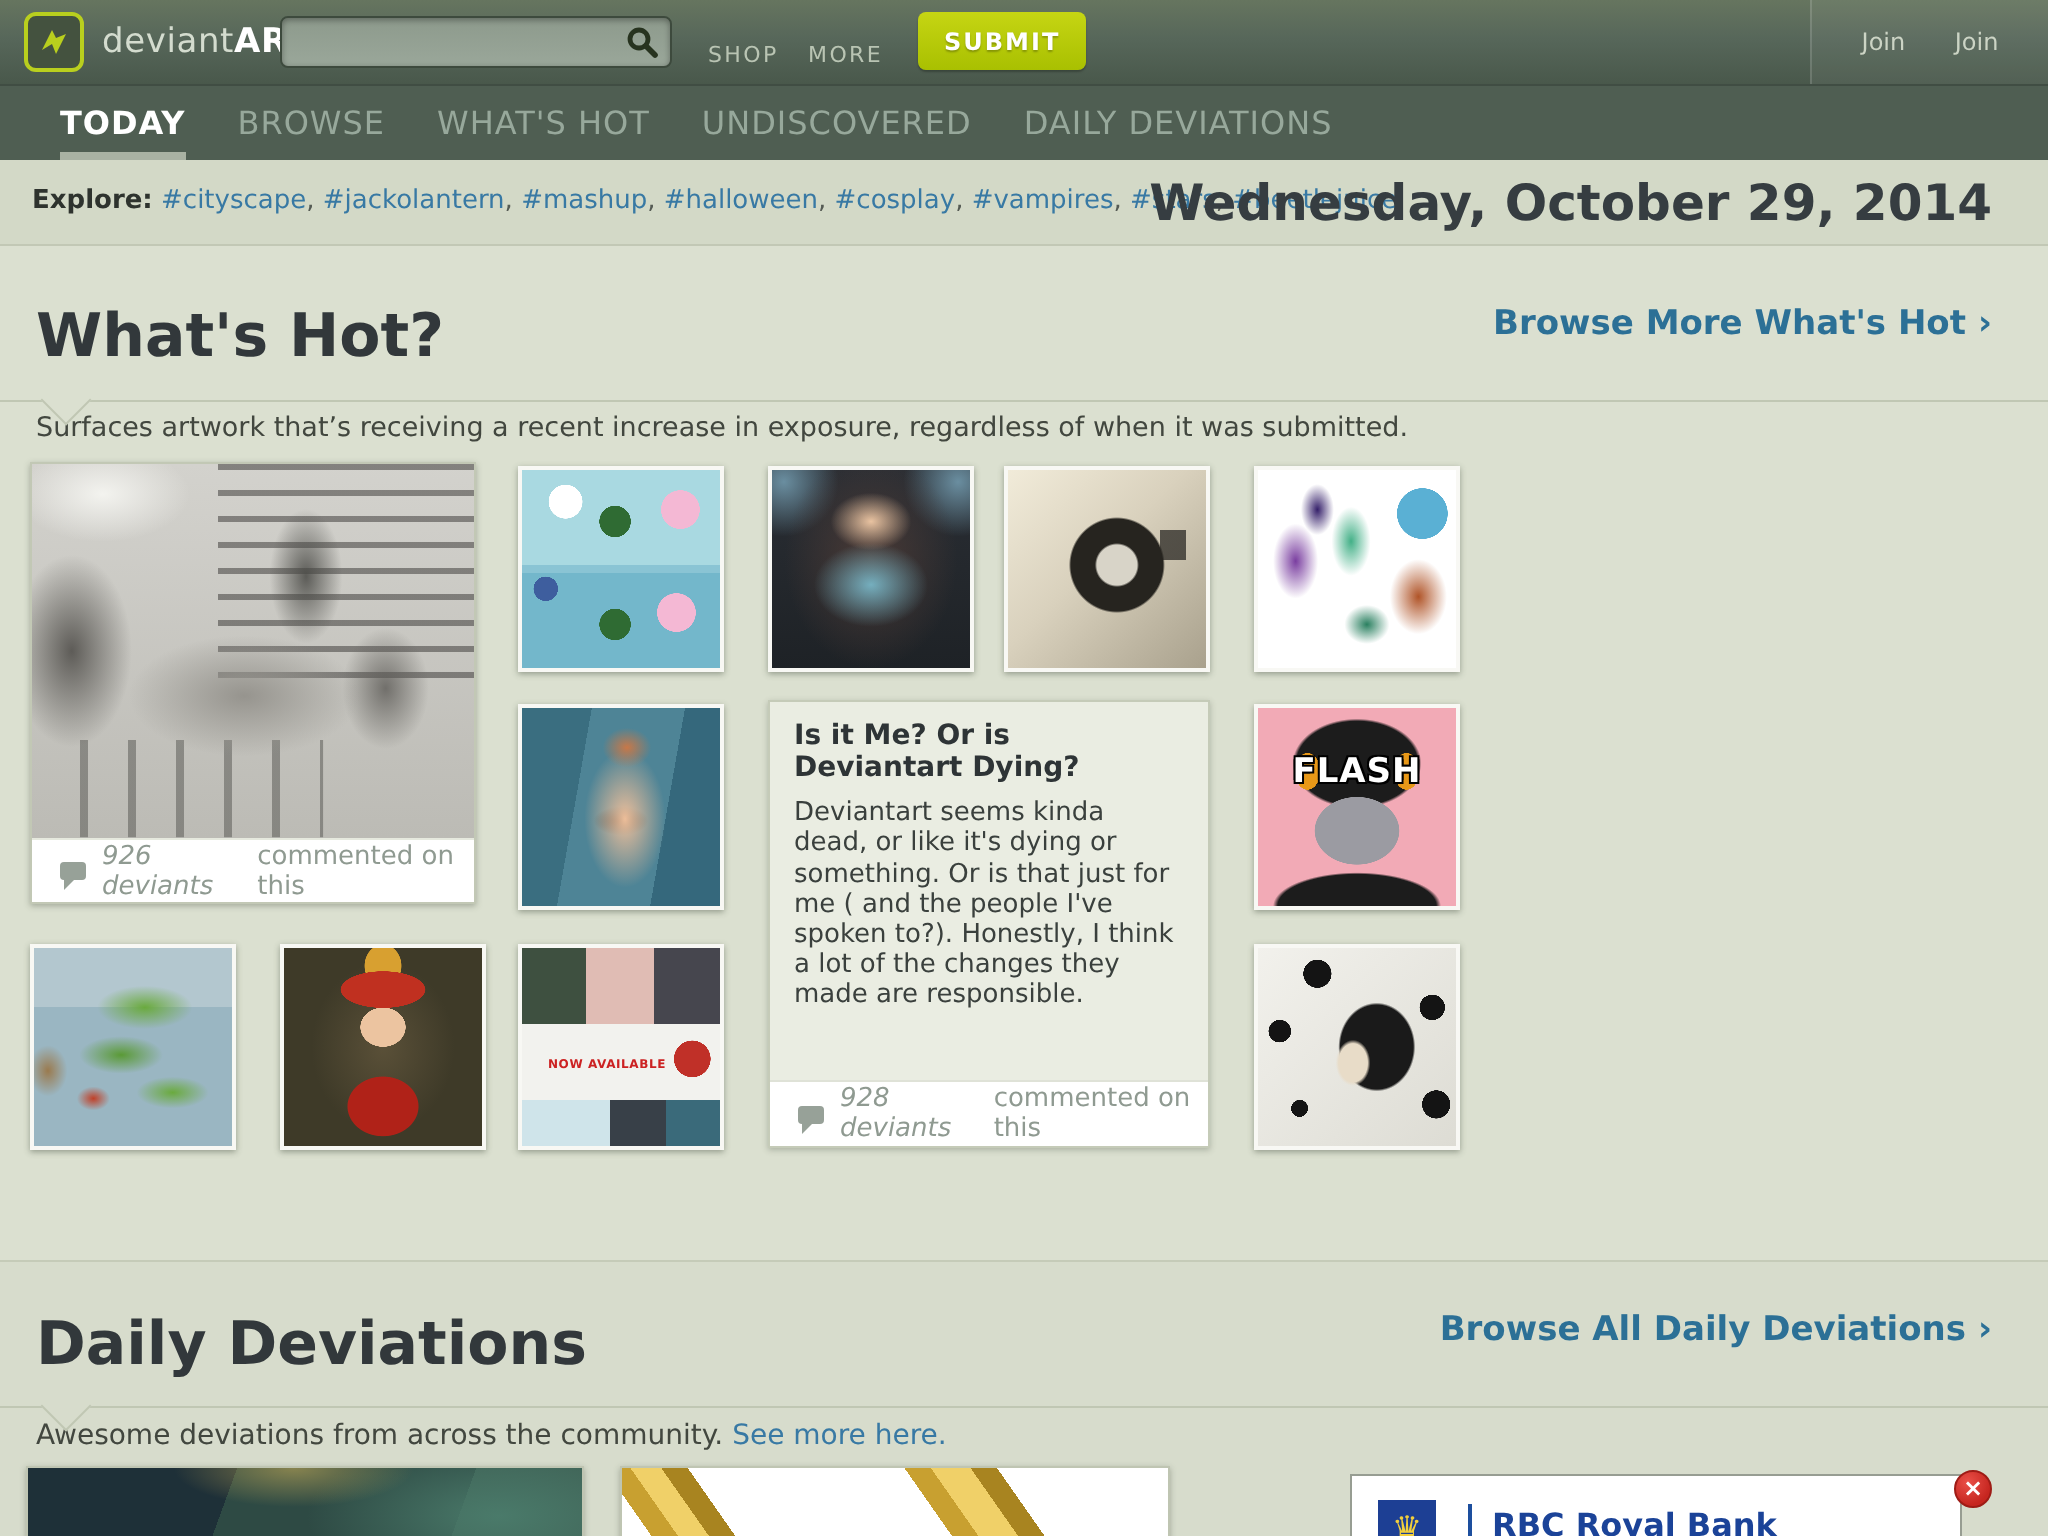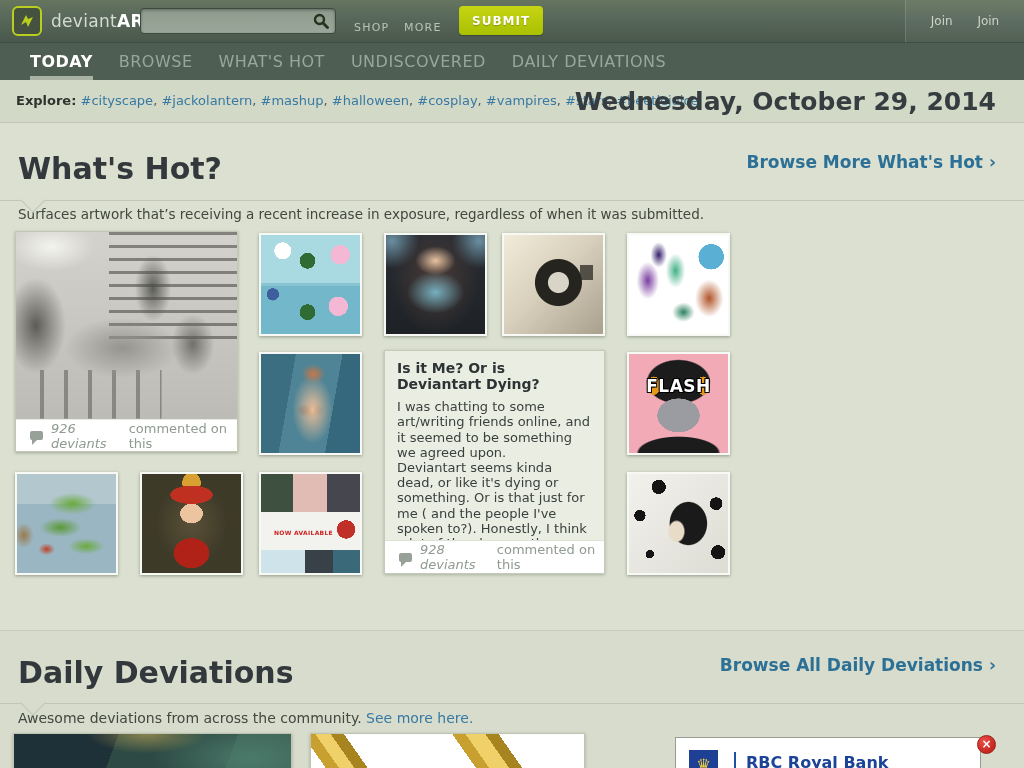--- a/index.html
+++ b/index.html
@@ -272,21 +272,20 @@
   <div class="thumb art-dragon"></div>
   <div class="thumb art-witch"></div>
   <div class="thumb art-collage">
       <span class="collage-word">NOW AVAILABLE</span>
     </div>
   <div class="thumb art-manga"></div>
 
   <div class="journal-card">
     <div class="journal-inner">
       <h3 class="journal-title">Is it Me? Or is Deviantart Dying?</h3>
-      <p>I was chatting to some art/writing friends online, and it seemed to be something we agreed upon.</p>
       <p>Deviantart seems kinda dead, or like it's dying or something. Or is that just for me ( and the people I've spoken to?). Honestly, I think a lot of the changes they made are responsible.</p>
     </div>
     <div class="journal-foot">
       <span class="bubble"></span>
       <em>928 deviants</em>
       <span>commented on this</span>
     </div>
   </div>
 
   <h1 class="sec-title" style="top:635px;">Daily Deviations</h1>

